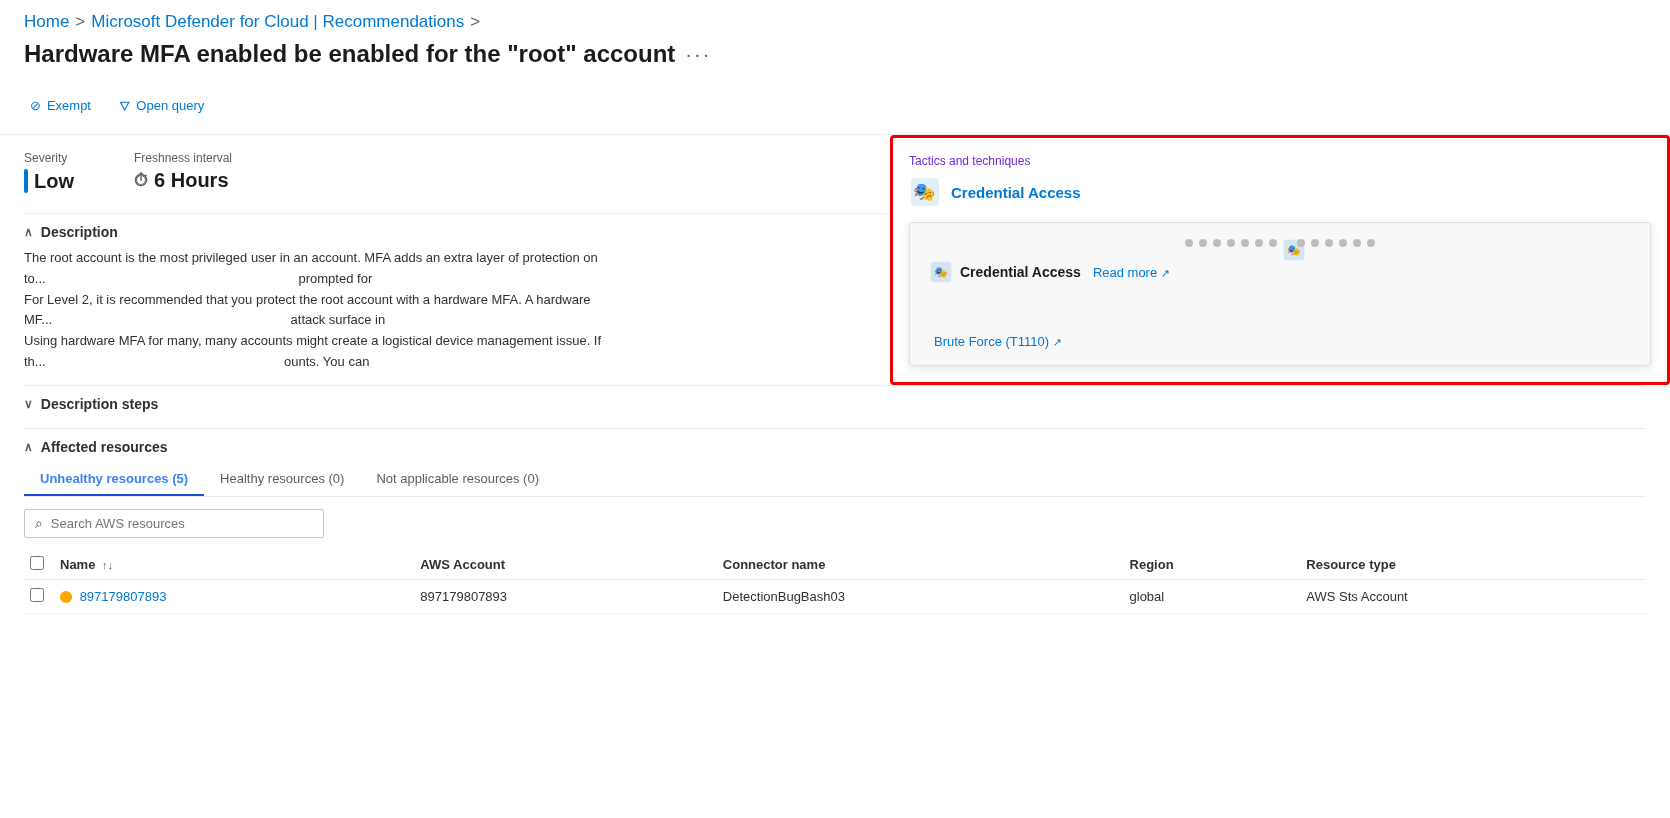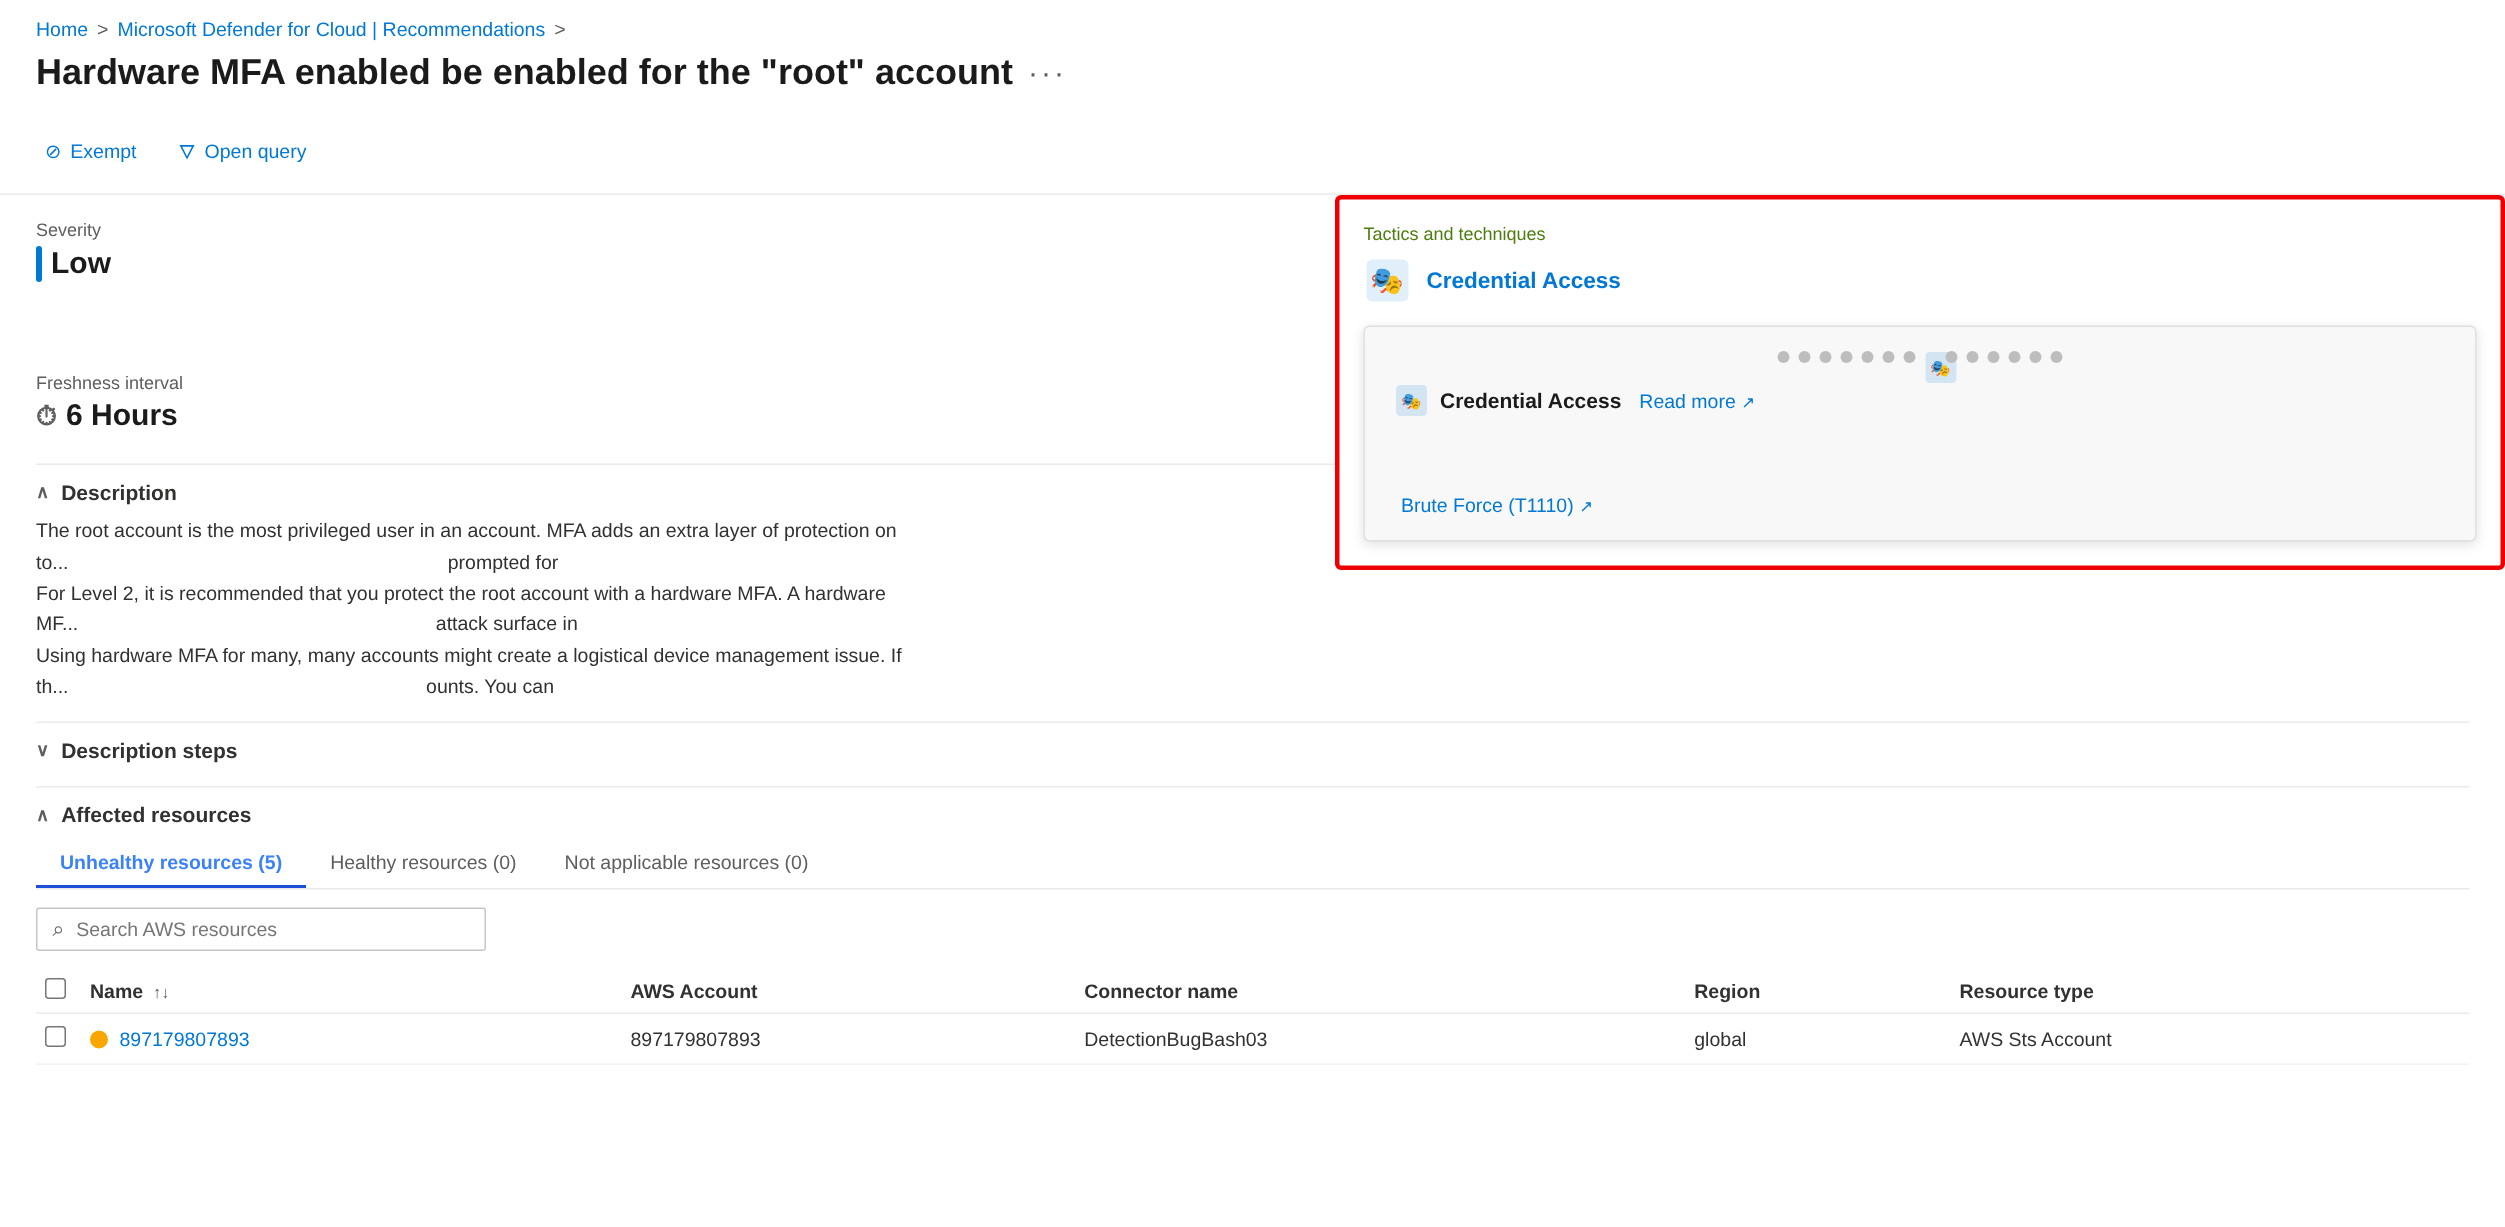--- a/index.html
+++ b/index.html
@@ -1,39 +1,39 @@
 <!DOCTYPE html>
 <html><head>
   <meta charset="utf-8">
   <style>
     * { box-sizing: border-box; margin: 0; padding: 0; }
     body { font-family: 'Segoe UI', Arial, sans-serif; background: #fff; color: #323130; font-size: 14px; overflow-x: hidden; }
 
-    .breadcrumb { display: flex; gap: 6px; padding: 12px 24px 4px; color: #0078d4; font-size: 13px; }
+    .breadcrumb { display: flex; gap: 6px; padding: 12px 24px 4px; color: #0078d4; font-size: 17px; }
     .breadcrumb span { color: #605e5c; }
     .breadcrumb a { color: #0078d4; text-decoration: none; cursor: pointer; }
 
     .page-title-row { display: flex; align-items: center; gap: 10px; padding: 4px 24px 16px; }
     .page-title { font-size: 24px; font-weight: 600; color: #1b1b1b; }
     .title-ellipsis { color: #605e5c; font-size: 20px; cursor: pointer; letter-spacing: 2px; }
 
     .toolbar { display: flex; align-items: center; gap: 16px; padding: 4px 24px 12px; border-bottom: 1px solid #edebe9; }
     .toolbar-btn { display: flex; align-items: center; gap: 6px; color: #0078d4; background: none; border: none; cursor: pointer; font-size: 13px; padding: 4px 6px; border-radius: 2px; }
 
     .main-content { padding: 16px 24px; position: relative; }
 
-    .meta-row { display: flex; align-items: flex-start; gap: 60px; margin-bottom: 20px; flex-direction: column; }
+    .meta-row { display: flex; align-items: flex-start; gap: 60px; margin-bottom: 20px; }
     .meta-item { display: flex; flex-direction: column; gap: 4px; }
     .meta-label { font-size: 12px; color: #605e5c; }
     .meta-value { font-size: 20px; font-weight: 600; color: #1b1b1b; display: flex; align-items: center; gap: 6px; }
     .severity-bar { width: 4px; height: 24px; background: #0078d4; border-radius: 2px; }
     .clock-icon { font-size: 18px; color: #605e5c; }
 
     .tactics-panel { position: absolute; top: 0; right: 0; width: 780px; border: 3px solid #e00; background: #fff; border-radius: 4px; padding: 16px; z-index: 10; }
-    .tactics-label { font-size: 12px; color: #4d7c0f; margin-bottom: 8px; }
+    .tactics-label { font-size: 12px; color: #6d28d9; margin-bottom: 8px; }
     .tactics-item { display: flex; align-items: center; gap: 10px; color: #0078d4; font-size: 15px; font-weight: 500; cursor: pointer; }
 
     .tactics-mask-icon { width: 32px; height: 32px; }
 
     .tooltip-card { margin-top: 14px; background: #f8f8f8; border: 1px solid #e0e0e0; border-radius: 4px; padding: 16px 20px; box-shadow: 0 2px 8px rgba(0,0,0,0.12); }
     .tooltip-dots { display: flex; align-items: center; justify-content: center; gap: 6px; margin-bottom: 14px; }
     .tooltip-dot { width: 8px; height: 8px; border-radius: 50%; background: #bdbdbd; }
     .tooltip-dot.active { background: transparent; }
 
     .tooltip-detail { display: flex; flex-direction: column; gap: 6px; }

